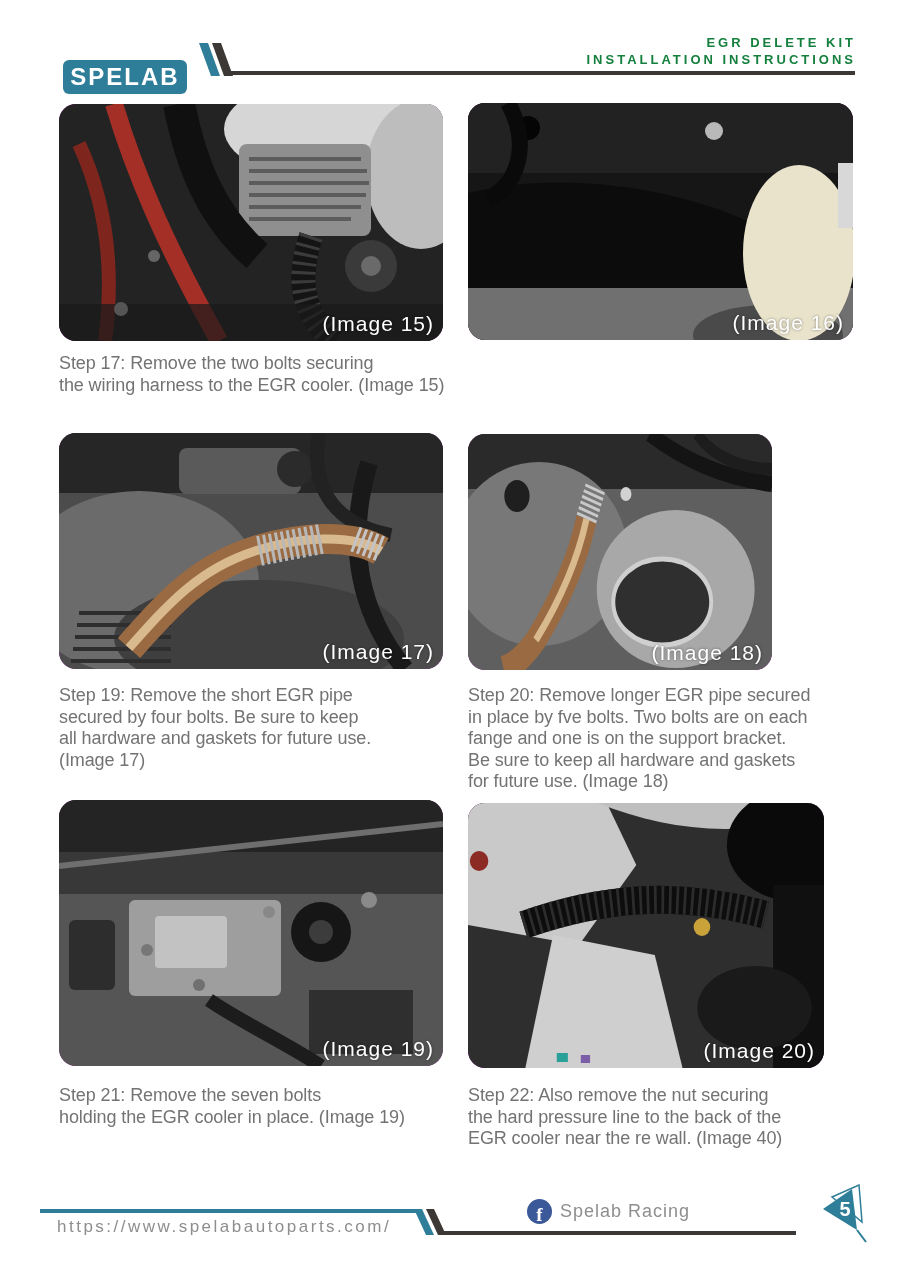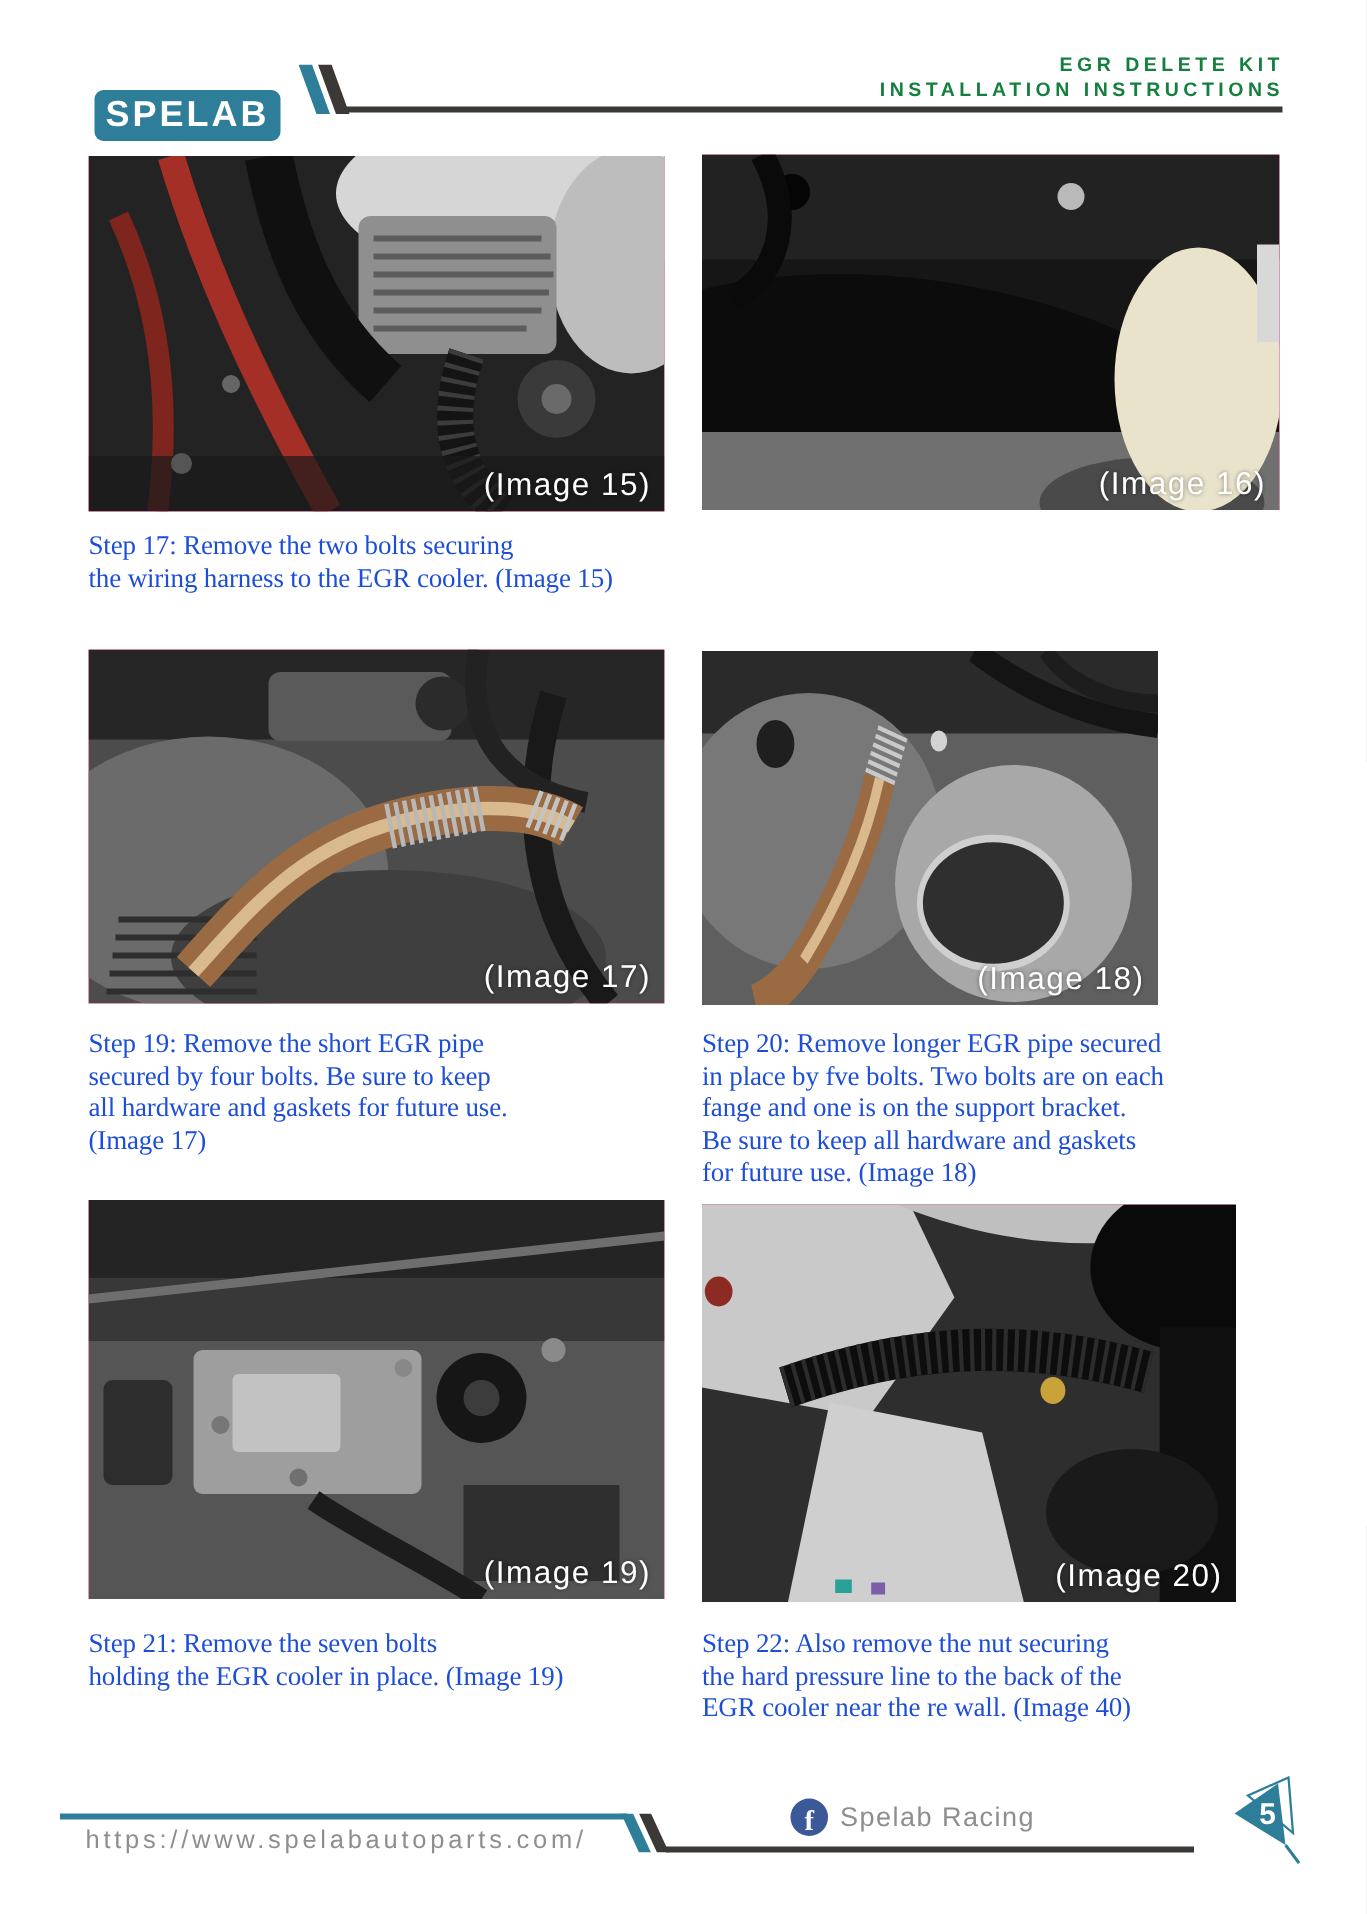--- a/index.html
+++ b/index.html
@@ -21,36 +21,36 @@
   .header-line {
     position:absolute; left:231px; top:71px; width:624px; height:4px;
     background:#3b3836;
   }
   .header-title {
     position:absolute; right:55px; top:35px; text-align:right;
     color:#15803d; font-size:13px; font-weight:bold; letter-spacing:3px;
     line-height:1.3; white-space:nowrap;
   }
   
-  .photo { position:absolute; overflow:hidden; background:#ec4899; }
+  .photo { position:absolute; overflow:hidden; background:#a21caf;border-radius:17px; }
   .photo svg { display:block; width:100%; height:100%; }
   .photo .img-label {
     position:absolute; right:9px; bottom:5px; color:#ffffff; font-size:21px;
     letter-spacing:1px; text-shadow:0 0 3px rgba(0,0,0,.45); white-space:nowrap;
   }
   .p15 { left:59px;  top:104px; width:384px; height:237px; }
   .p16 { left:468px; top:103px; width:385px; height:237px; }
   .p17 { left:59px;  top:433px; width:384px; height:236px; }
   .p18 { left:468px; top:434px; width:304px; height:236px; }
   .p19 { left:59px;  top:800px; width:384px; height:266px; }
   .p20 { left:468px; top:803px; width:356px; height:265px; }
   
   .caption {
-    position:absolute; width:402px; color:#1d4ed8; font-size:18px;
-    line-height:1.2; white-space:pre-line; letter-spacing:-0.1px;font-family:Liberation Serif, serif;
+    position:absolute; width:402px; color:#737373; font-size:18px;
+    line-height:1.2; white-space:pre-line; letter-spacing:-0.1px;
   }
   .c0 { left:59px;  top:353px; }
   .c1 { left:468px; top:353px; }
   .c2 { left:59px;  top:685px; }
   .c3 { left:468px; top:685px; }
   .c4 { left:59px;  top:1085px; }
   .c5 { left:468px; top:1085px; }
   
   .footer-teal-line {
     position:absolute; left:40px; top:1209px; width:378px; height:4px;

